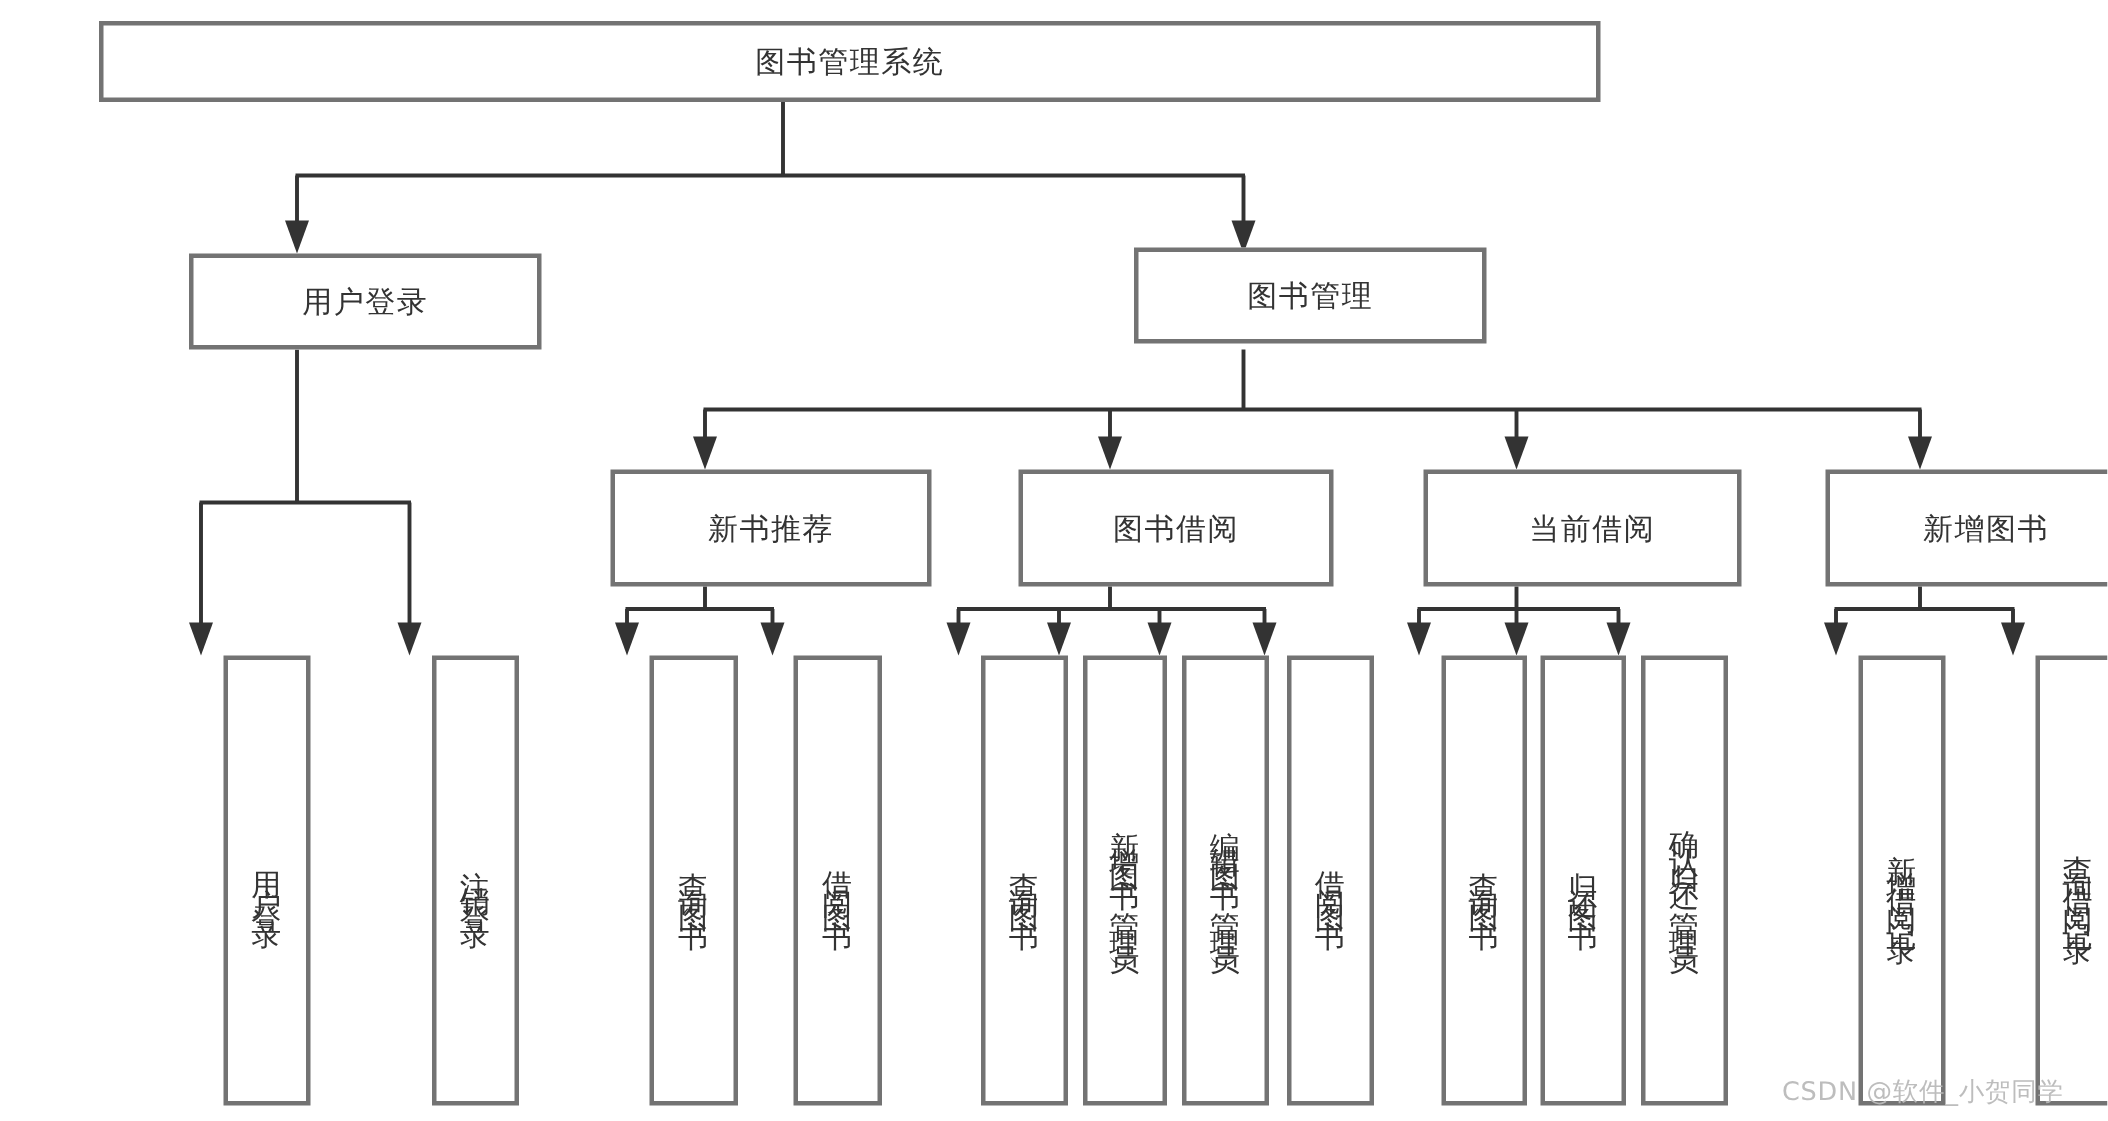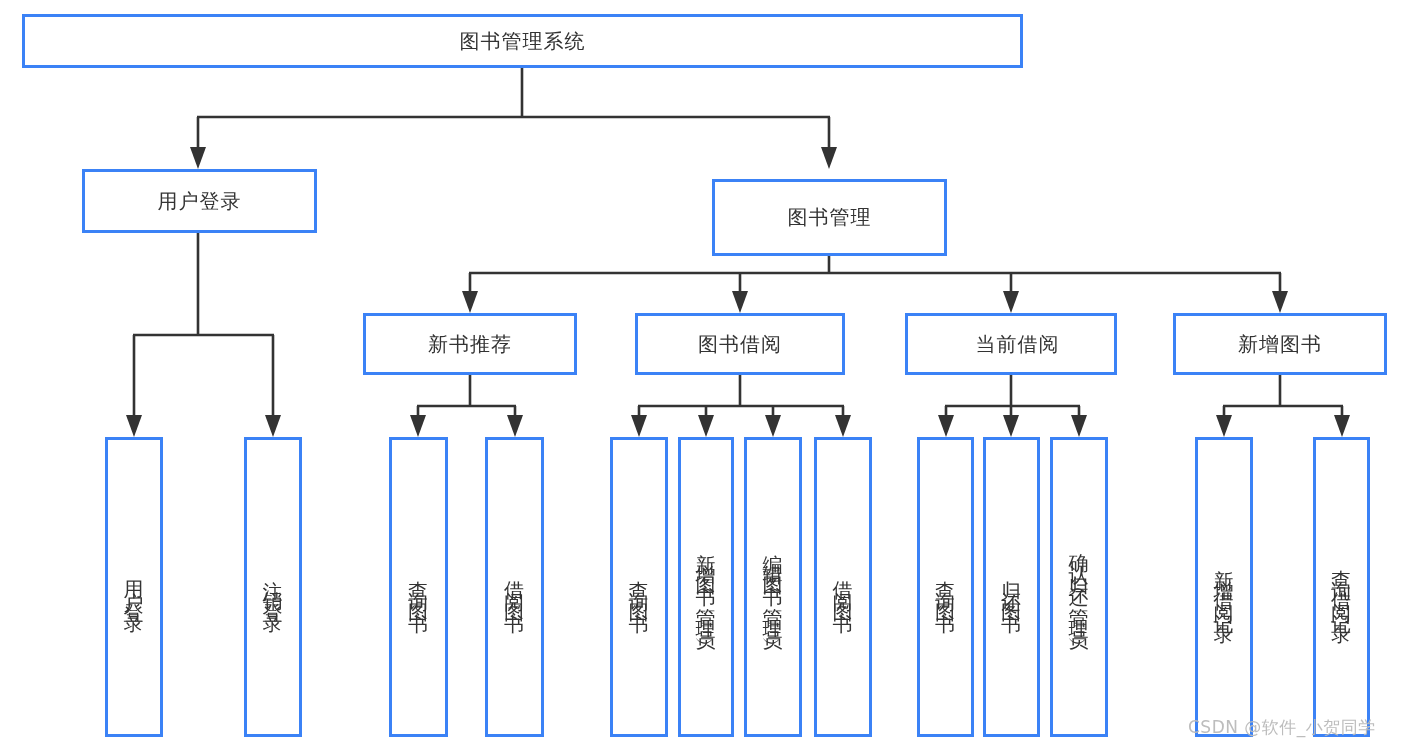--- a/index.html
+++ b/index.html
@@ -8,39 +8,40 @@
     width:1405px;height:747px;
     background:#ffffff;
     font-family:"DejaVu Sans","Liberation Sans",sans-serif;
     overflow:hidden;
   }
   #connectors{position:absolute;left:0;top:0;z-index:1;}
   .node{
     position:absolute;
     box-sizing:border-box;
     background:#ffffff;
-    border:3px solid #3b82f6;
+    border:3px solid #737373;
     display:flex;align-items:center;justify-content:center;
     z-index:2;
+    margin-left:44px;
   }
   .hlabel{
     font-size:20px;color:#333333;letter-spacing:1px;
     white-space:nowrap;
   }
   .vlabel{
     writing-mode:vertical-rl;
     text-orientation:mixed;
     font-size:20px;color:#333333;
     letter-spacing:11px;line-height:1;
   }
   
   .root-box   {left:22px;  top:14px;  width:1001px; height:54px;}
   .l2-login   {left:82px;  top:169px; width:235px;  height:64px;}
-  .l2-mgmt    {left:712px; top:179px; width:235px;  height:77px;align-items:center;}
-  .l3         {top:313px; height:62px;font-family:Liberation Serif, serif;}
+  .l2-mgmt    {left:712px; top:165px; width:235px;  height:64px;align-items:center;}
+  .l3         {top:313px; height:78px;font-family:Liberation Serif, serif;}
   .l3-g0      {left:363px;  width:214px;}
   .l3-g1      {left:635px;  width:210px;}
   .l3-g2      {left:905px;  width:212px;padding-left:13px;}
   .l3-g3      {left:1173px; width:214px;}
   .leaf       {top:437px; height:300px; width:58px;}
   .leaf-0 {left:105px;}
   .leaf-1 {left:244px;}
   .leaf-2 {left:389px; width:59px;}
   .leaf-3 {left:485px; width:59px;}
   .leaf-4 {left:610px;}

